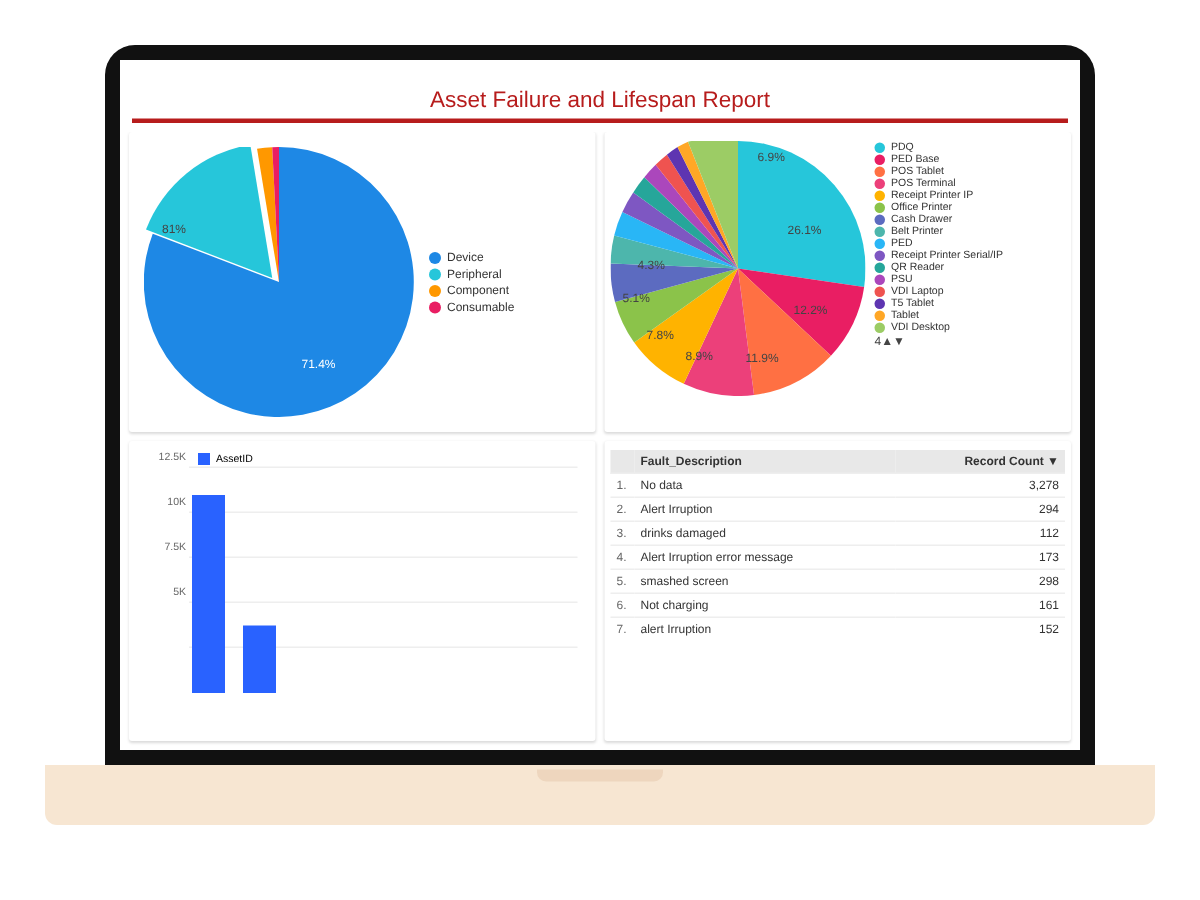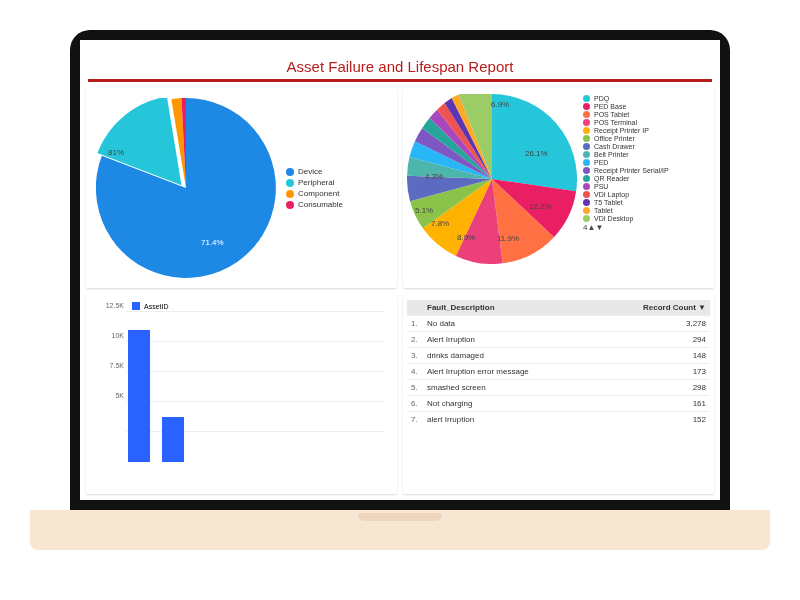--- a/index.html
+++ b/index.html
@@ -185,23 +185,23 @@
                 <path d="M50 50 L22.12 5.35 A50 50 0 0 1 26.28 2.37 Z" fill="#5e35b1"></path>
                 <path d="M50 50 L26.28 2.37 A50 50 0 0 1 30.40 0.30 Z" fill="#ffa726"></path>
                 <path d="M50 50 L30.40 0.30 A50 50 0 0 1 50 0 Z" fill="#9ccc65"></path>
               </svg>
               <div class="pie-labels">
                 <span style="left:118px; top:55px;text-align:right;">26.1%</span>
                 <span style="left:122px; top:108px;">12.2%</span>
                 <span style="left:90px; top:140px;">11.9%</span>
                 <span style="left:50px; top:139px;">8.9%</span>
                 <span style="left:24px; top:125px;">7.8%</span>
-                <span style="left:8px; top:112px;">5.1%</span>
+                <span style="left:8px; top:100px;">5.1%</span>
                 <span style="left:6px; top:78px;margin-left:12px;">4.3%</span>
-                <span style="left:48px; top:6px;padding-left:36px;">6.9%</span>
+                <span style="left:62px; top:6px;padding-left:36px;">6.9%</span>
               </div>
             </div>
             <div class="legend2">
               <div>
                   <span class="swatch2" style="background:#26c6da"></span>
                   <span>PDQ</span>
                 </div>
               <div>
                   <span class="swatch2" style="background:#e91e63"></span>
                   <span>PED Base</span>
@@ -317,21 +317,21 @@
                     <td class="right">3,278</td>
                   </tr>
                 <tr>
                     <td class="idx">2.</td>
                     <td>Alert Irruption</td>
                     <td class="right">294</td>
                   </tr>
                 <tr>
                     <td class="idx">3.</td>
                     <td>drinks damaged</td>
-                    <td class="right">148</td>
+                    <td class="right">112</td>
                   </tr>
                 <tr>
                     <td class="idx">4.</td>
                     <td>Alert Irruption error message</td>
                     <td class="right">173</td>
                   </tr>
                 <tr>
                     <td class="idx">5.</td>
                     <td>smashed screen</td>
                     <td class="right">298</td>

